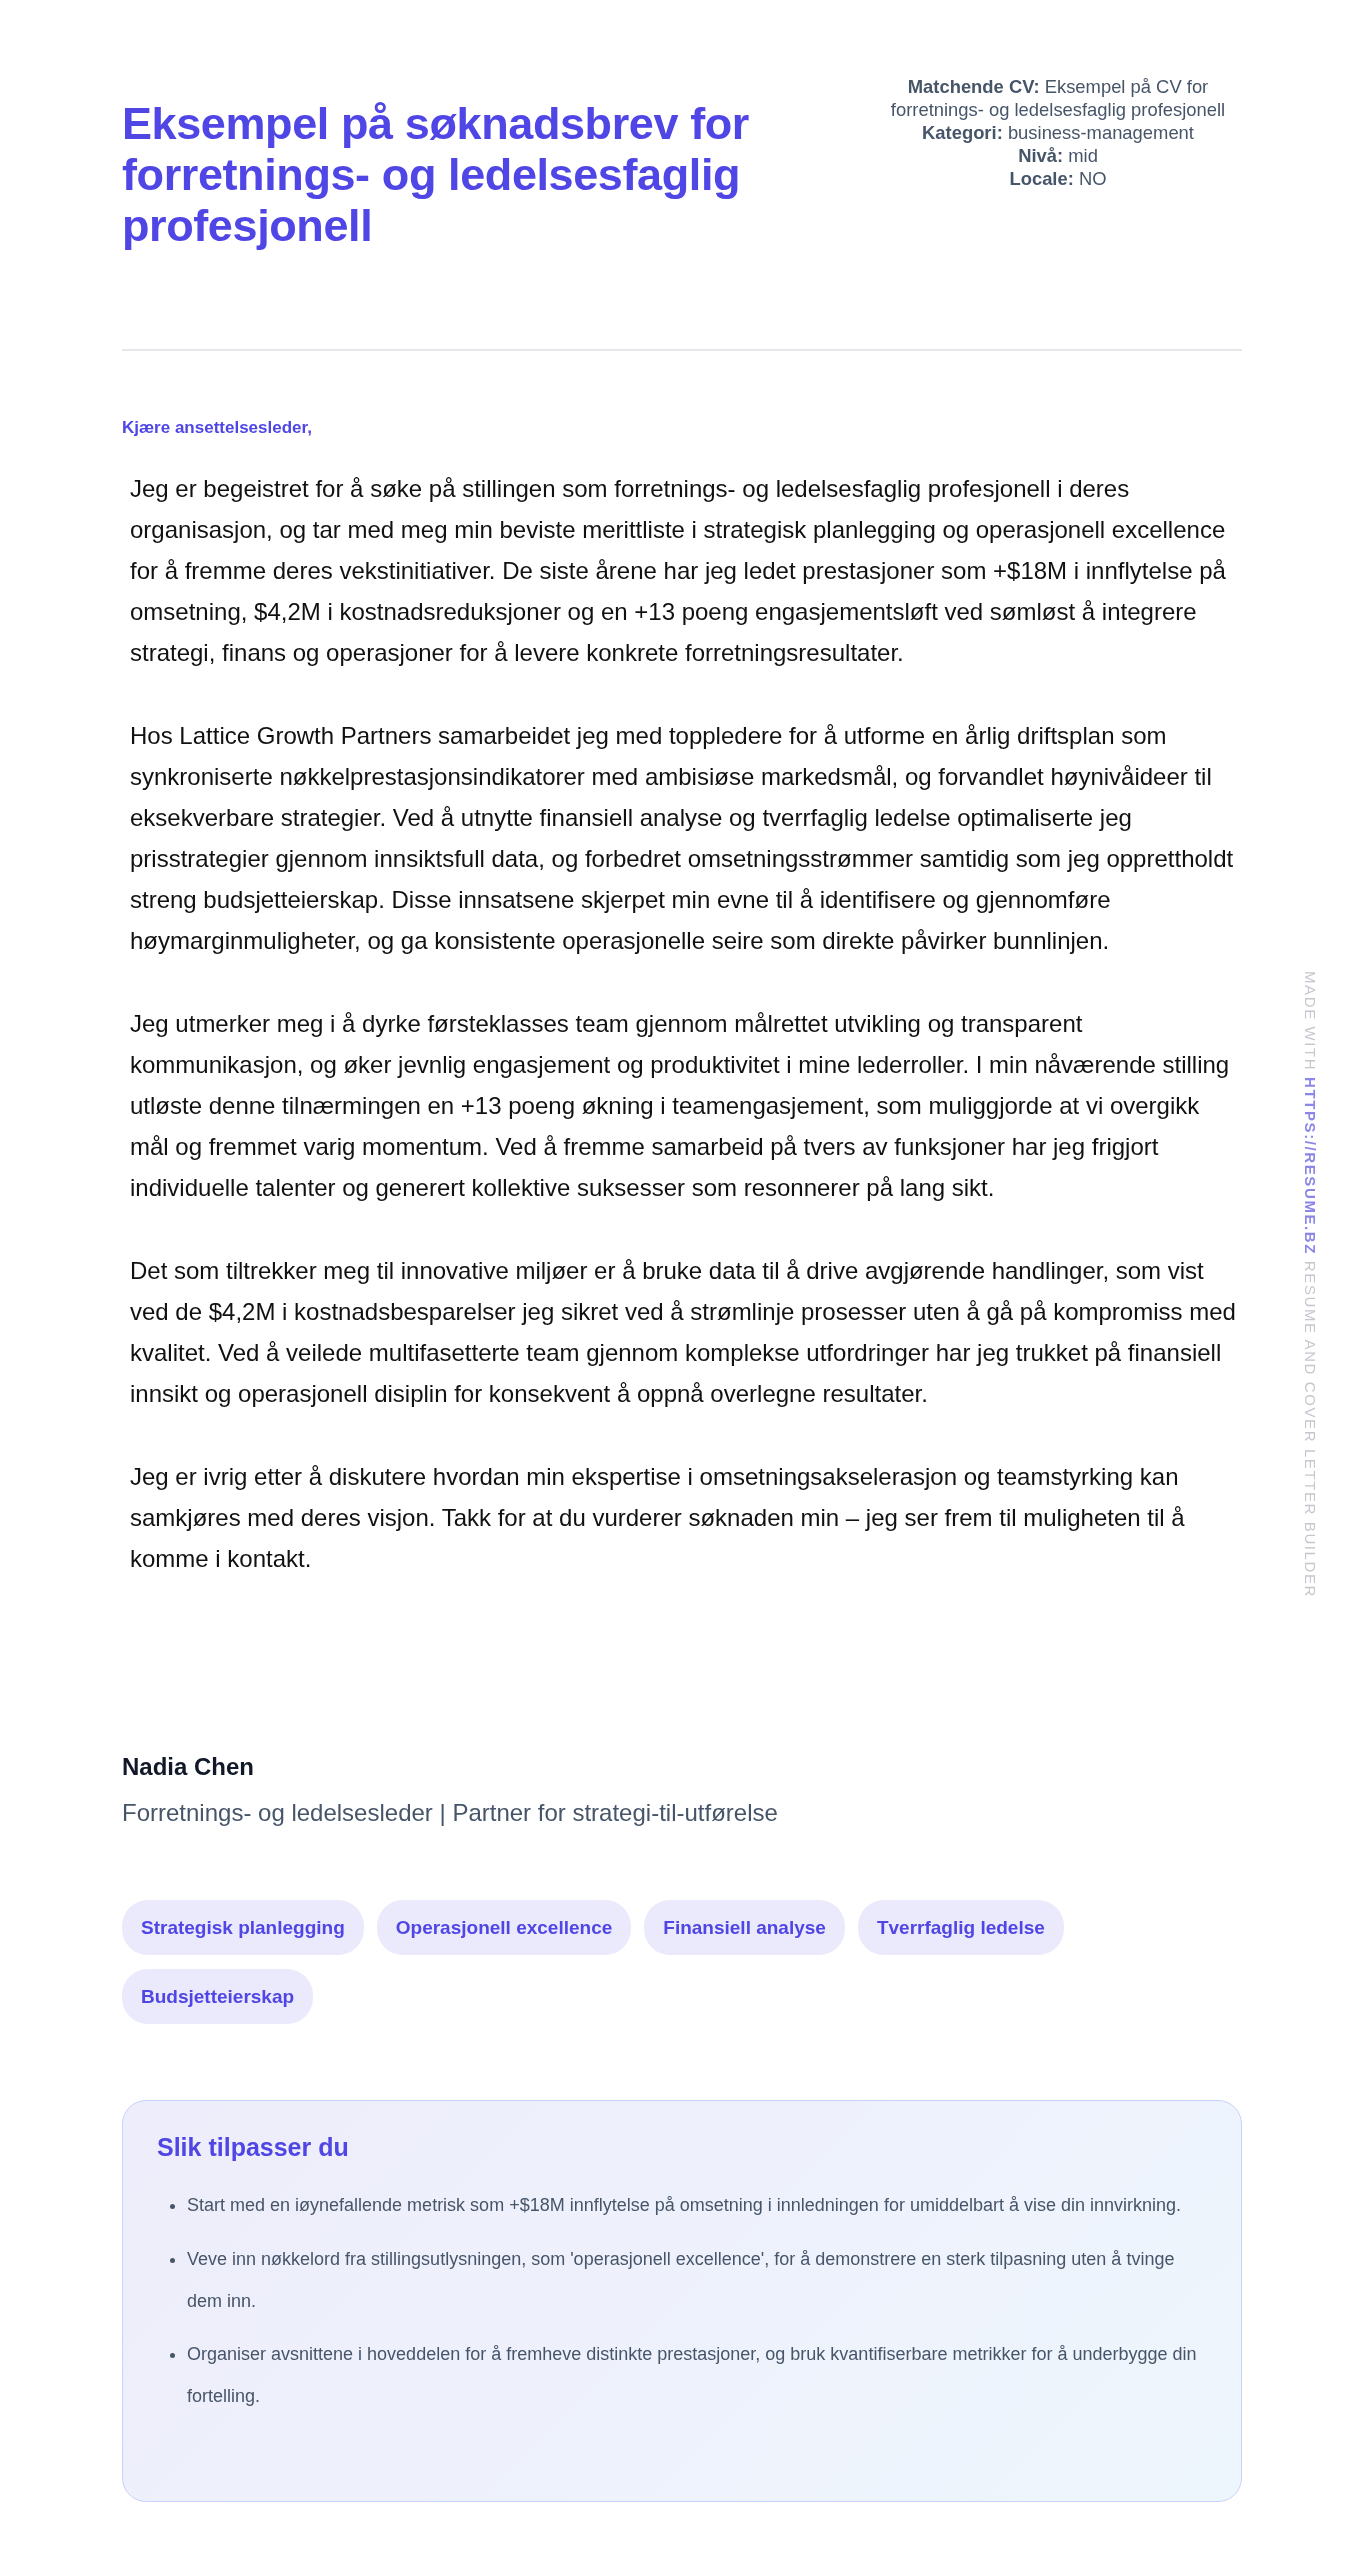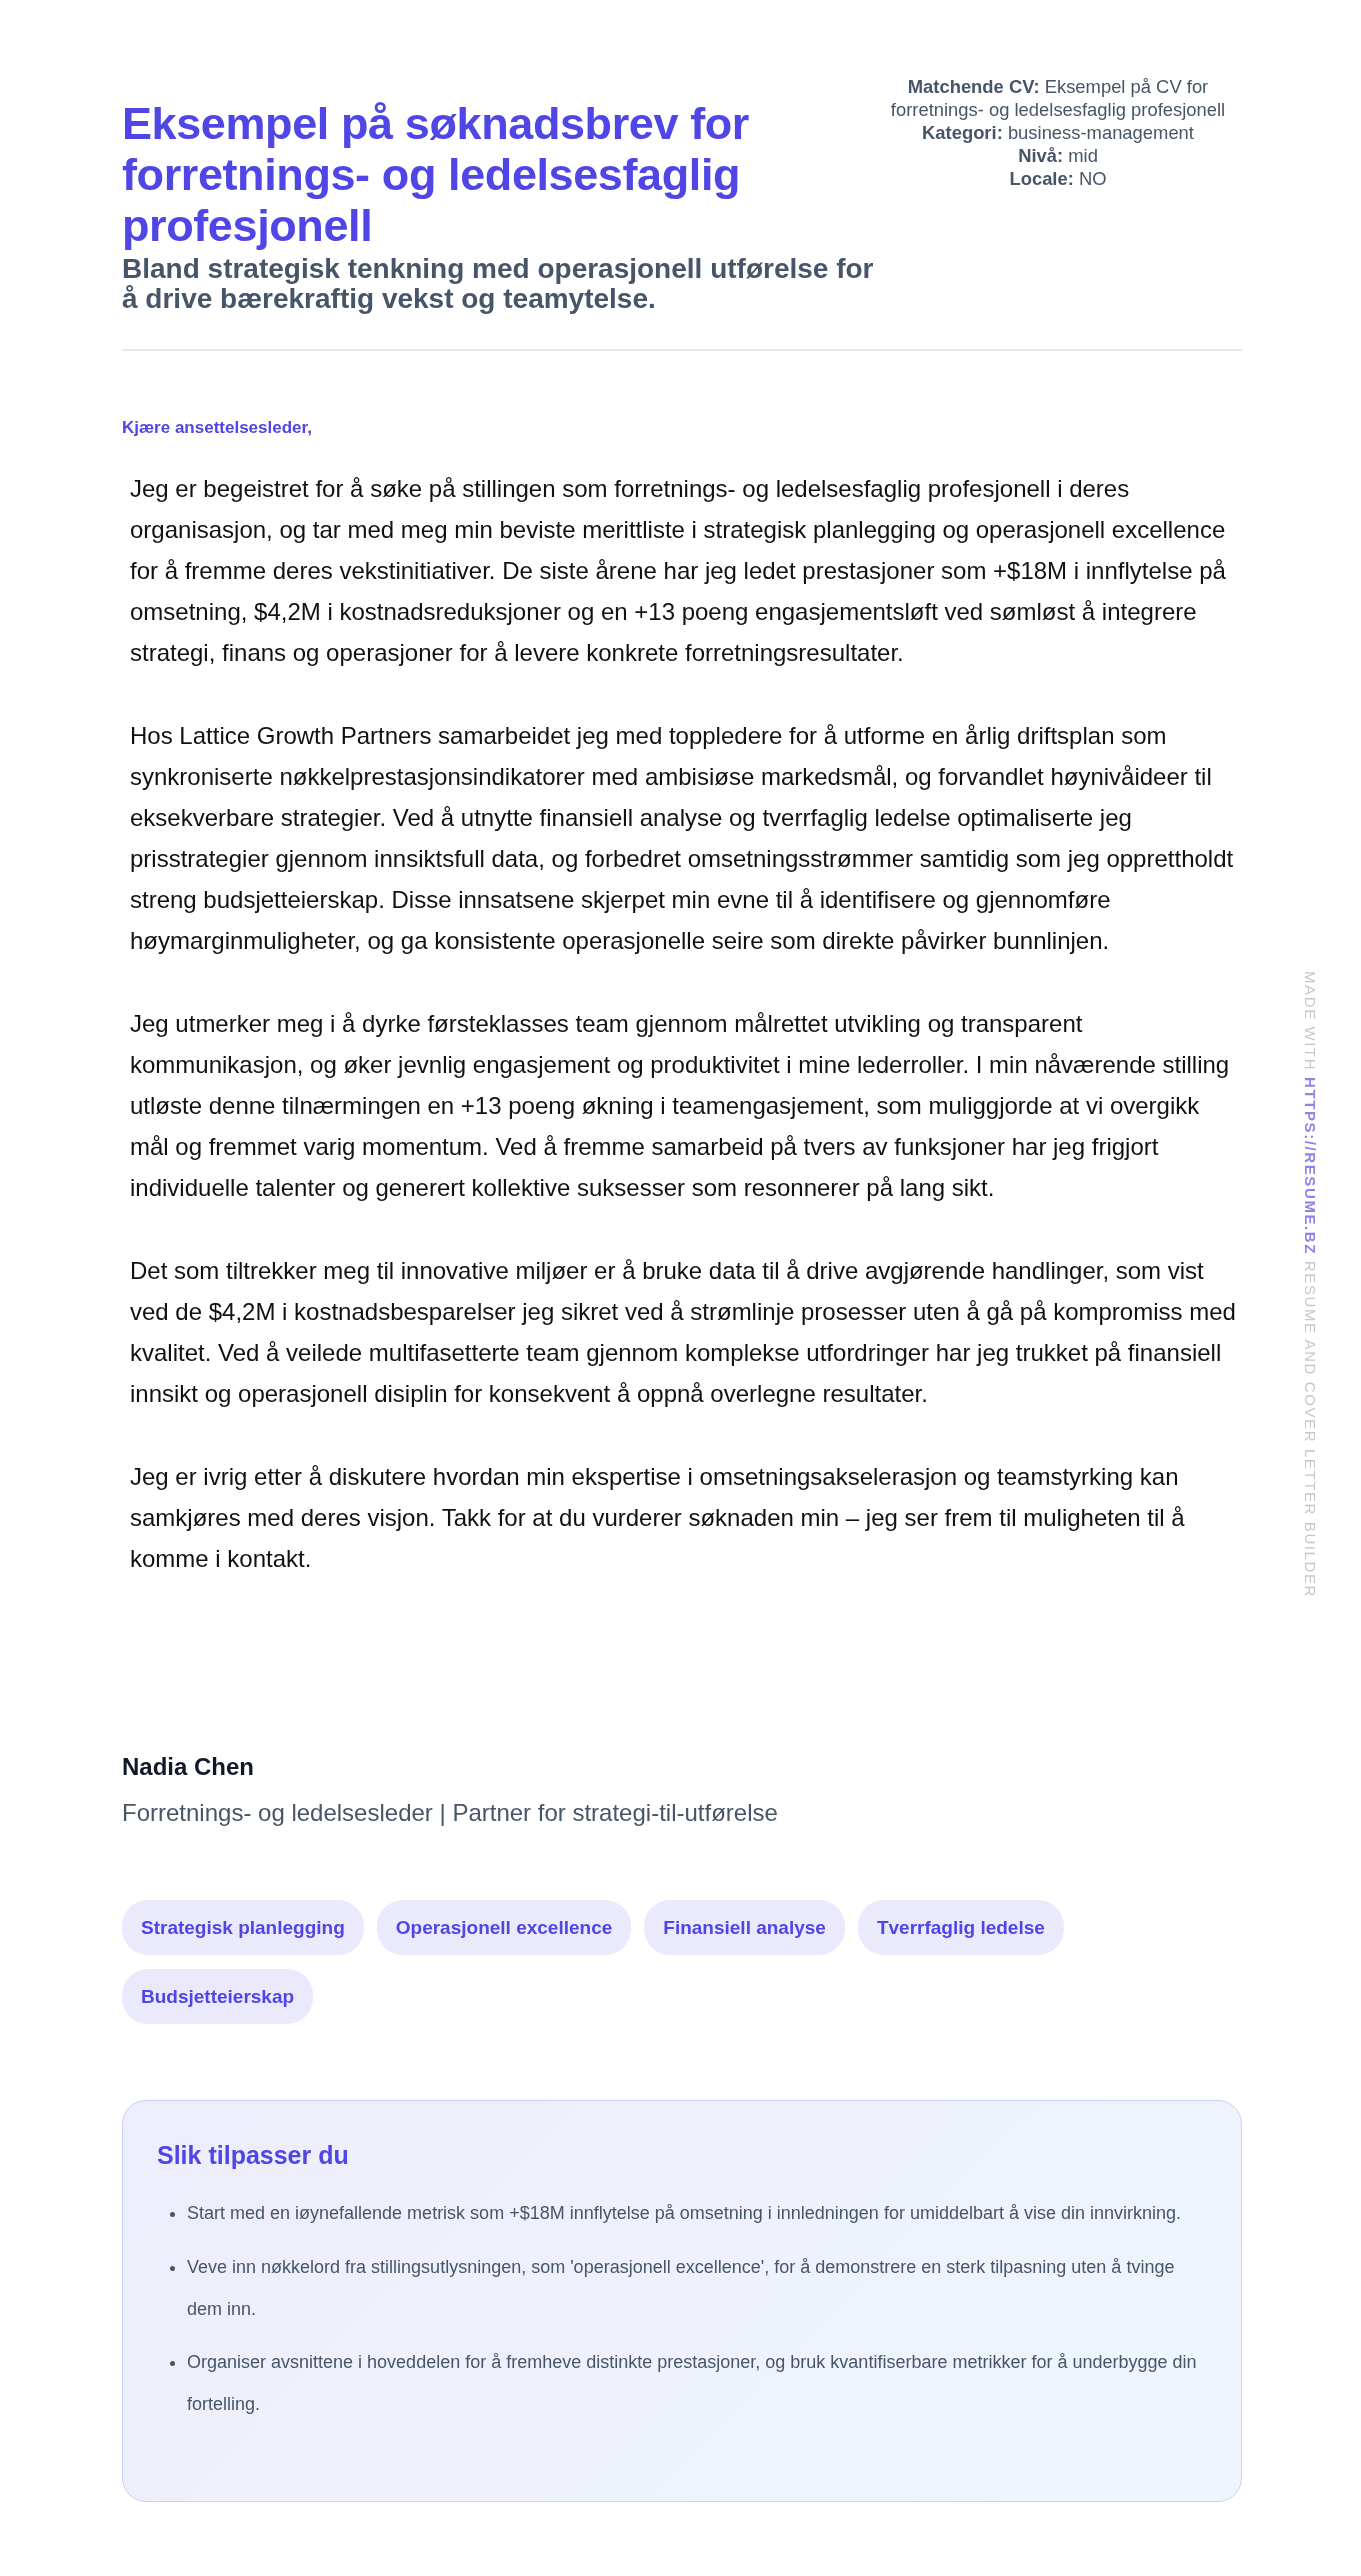--- a/index.html
+++ b/index.html
@@ -20,37 +20,36 @@
   .body p { margin: 0 0 42px 8px; font-size: 24px; line-height: 41px; color: #111111; }
 
   .sig-name { position: absolute; top: 1753px; left: 0; font-size: 24px; font-weight: 700; color: #111827; }
   .sig-role { position: absolute; top: 1799px; left: 0; font-size: 24px; color: #475569; }
 
   .tags { position: absolute; top: 1900px; left: 0; width: 1120px; display: flex; flex-wrap: wrap; gap: 14.4px 13px; }
   .tag { background: #ebe9fc; color: #4f46e5; font-size: 19px; font-weight: 600; height: 51px; line-height: 51px; padding: 2px 19px; border-radius: 26px; }
 
   .tips { position: absolute; top: 2100px; left: 0; width: 1120px; height: 402px; box-sizing: border-box;
           border: 1.6px solid #c7d2fe; border-radius: 24px; background: linear-gradient(135deg, #eeedfb 0%, #eef6fd 100%);
-          padding: 40px 34px; }
+          padding: 32px 34px; }
   .tips h3 { margin: 0 0 22.4px 0; font-size: 25px; font-weight: 700; color: #4f46e5; }
   .tips ul { margin: 0; padding-left: 30px; }
   .tips li { font-size: 18px; line-height: 42px; color: #475569; margin-bottom: 11.2px; }
 
   .sidebar-credit { position: absolute; left: 1296px; top: 971px; width: 32px; height: 657px; }
   .sidebar-credit .vtext { position: absolute; left: 6.4px; top: 0; writing-mode: vertical-rl; font-size: 15px; letter-spacing: 1.6px; color: #c4c8ce; white-space: nowrap; text-transform: uppercase; }
   .sidebar-credit .link { color: #8b86e8; font-weight: 700; }
 </style>
 </head>
 <body>
 
 <div class="page">
 
   <div class="header">
     <h1 class="title">Eksempel på søknadsbrev for forretnings- og ledelsesfaglig profesjonell</h1>
-    <h2 class="subtitle">Bland strategisk tenkning med operasjonell utførelse for å drive bærekraftig vekst og teamytelse.</h2>
 
     <div class="meta">
       <p class="row">
         <span class="lbl">Matchende CV:</span>
         <span>Eksempel på CV for forretnings- og ledelsesfaglig profesjonell</span>
       </p>
       <p class="row">
         <span class="lbl">Kategori:</span>
         <span>business-management</span>
       </p>

